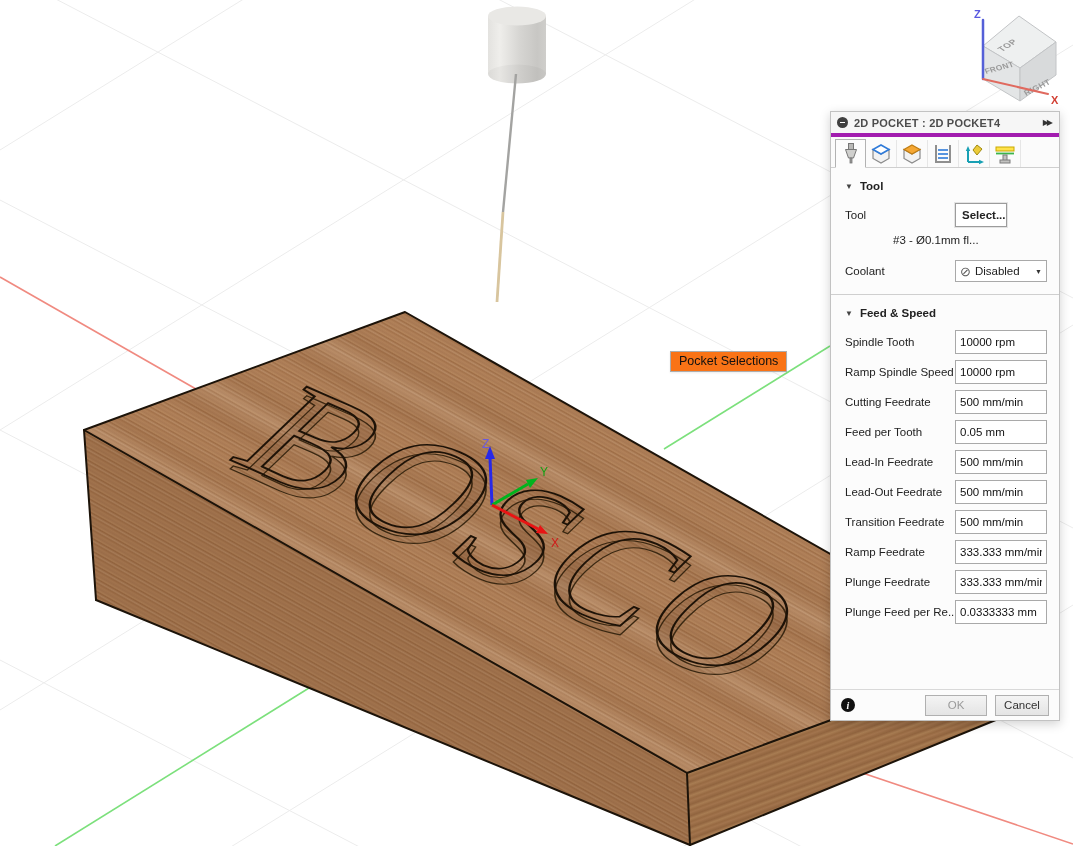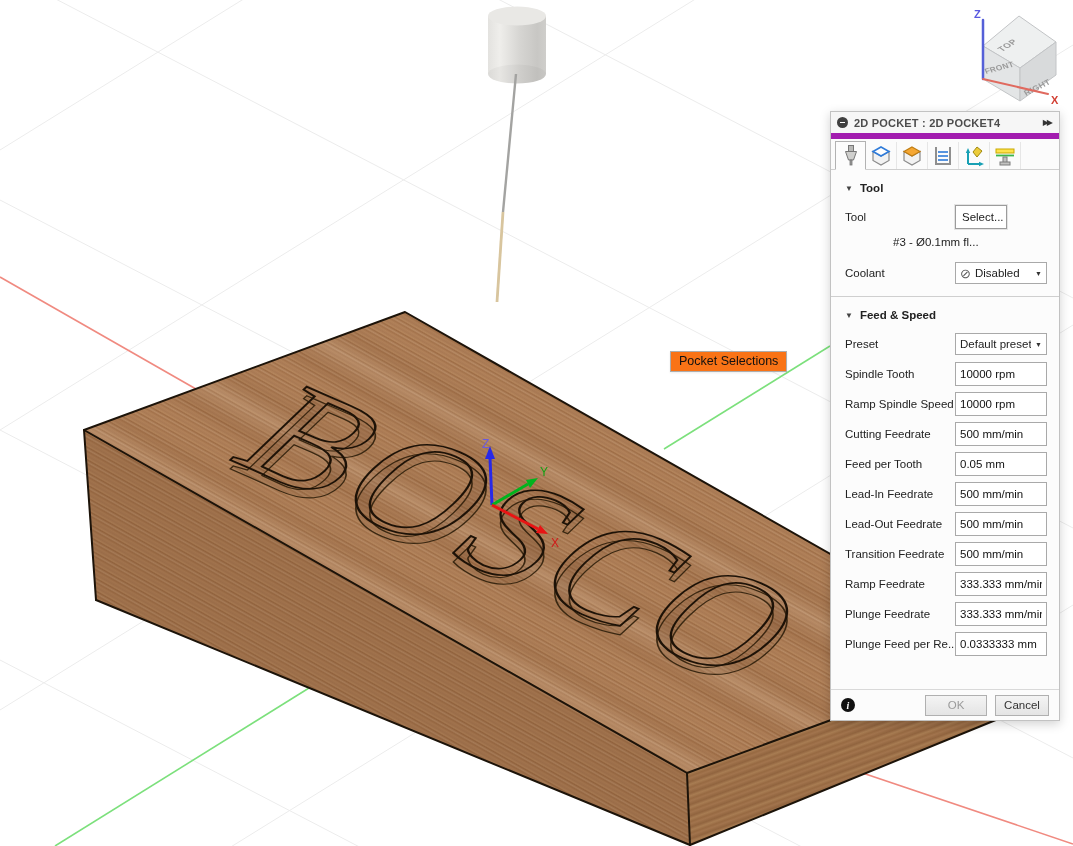--- a/index.html
+++ b/index.html
@@ -10,42 +10,42 @@
   
   .sel-tag{position:absolute;left:622px;top:351px;z-index:5;background:#f97316;
     border:1px solid #adadad;padding:2px 8px 3px 8px;font-size:12.5px;color:#111;
     box-shadow:0 1px 2px rgba(0,0,0,.08);margin-left:48px;}
 
   
   .dlg{position:absolute;left:830px;top:111px;width:230px;height:610px;z-index:10;
     background:#fcfcfc;border:1px solid #c2c2c2;box-shadow:0 3px 10px rgba(0,0,0,.18);
     display:flex;flex-direction:column;font-size:11.5px;color:#222;box-sizing:border-box;}
   .dlg-head{height:21px;flex:0 0 21px;display:flex;align-items:center;gap:6px;
-    padding:0 6px;background:#f6f6f6;border-bottom:6px solid #a21caf;}
+    padding:0 6px;background:#f6f6f6;border-bottom:4px solid #a21caf;}
   .dot-collapse{width:11px;height:11px;border-radius:50%;background:#3f3f3f;
     display:flex;align-items:center;justify-content:center;flex:0 0 11px;}
   .dot-collapse i{display:block;width:5px;height:1.5px;background:#fff;}
   .dlg-title{flex:1;font-size:11px;font-weight:600;color:#4c4c4c;letter-spacing:.2px;
     white-space:nowrap;overflow:hidden;}
   .dlg-expand{font-size:8px;color:#333;letter-spacing:-2px;cursor:pointer;padding-right:2px;}
   .tabs{height:30px;flex:0 0 30px;display:flex;align-items:flex-end;padding-left:4px;
     border-bottom:1px solid #cfcfcf;background:#fbfbfb;}
   .tab{width:31px;height:27px;display:flex;align-items:center;justify-content:center;
     border-right:1px solid #e6e6e6;box-sizing:border-box;cursor:pointer;}
   .tab.sel{border:1px solid #b2b2b2;border-bottom:1px solid #fcfcfc;background:#fcfcfc;
     margin-bottom:-1px;height:29px;}
   .body{flex:1;padding:10px 14px 0 14px;overflow:hidden;}
   .sec-h{display:flex;align-items:center;gap:7px;font-weight:700;color:#222;margin:2px 0 12px 0;}
   .sec-h .car{font-size:8px;color:#444;}
   .row{display:flex;align-items:center;height:22px;margin-bottom:8px;}
   .row .lbl{width:110px;flex:0 0 110px;color:#222;white-space:nowrap;overflow:hidden;}
   .ctl{width:92px;flex:0 0 92px;box-sizing:border-box;}
   .btn-select{width:52px;height:24px;background:#fff;border:1px solid #9c9c9c;
     outline:1px solid #e4e4e4;font-size:11.5px;color:#222;cursor:pointer;
-    font-family:"Liberation Sans",sans-serif;}
+    font-family:"Liberation Sans",sans-serif;font-weight:bold;}
   .tool-desc{margin:0 0 10px 48px;height:16px;color:#222;}
   .drop{height:22px;background:#fff;border:1px solid #a9a9a9;display:flex;
     align-items:center;padding:0 4px;gap:4px;cursor:pointer;}
   .drop .txt{flex:1;white-space:nowrap;overflow:hidden;}
   .drop .car{font-size:7px;color:#333;}
   .slash{color:#555;font-size:13px;line-height:1;}
   .inp{width:92px;height:22px;box-sizing:border-box;border:1px solid #a9a9a9;
     background:#fff;font-size:11.5px;color:#111;padding:11px 4px;
     font-family:"Liberation Sans",sans-serif;}
   .sep{border:none;border-top:1px solid #cfcfcf;margin:12px -14px 12px -14px;}
@@ -256,27 +256,20 @@
       </div>
 
       <hr class="sep">
 
       <div class="sec-h">
         <span class="car">▼</span>
         <span>Feed &amp; Speed</span>
       </div>
 
       <div class="row">
-        <span class="lbl">Preset</span>
-        <span class="ctl drop">
-          <span class="txt">Default preset</span>
-          <span class="car">▼</span>
-        </span>
-      </div>
-      <div class="row">
         <span class="lbl">Spindle Tooth</span>
         <input class="inp" value="10000 rpm" style="">
       </div>
       <div class="row">
         <span class="lbl">Ramp Spindle Speed</span>
         <input class="inp" value="10000 rpm" style="">
       </div>
       <div class="row">
         <span class="lbl">Cutting Feedrate</span>
         <input class="inp" value="500 mm/min" style="">

